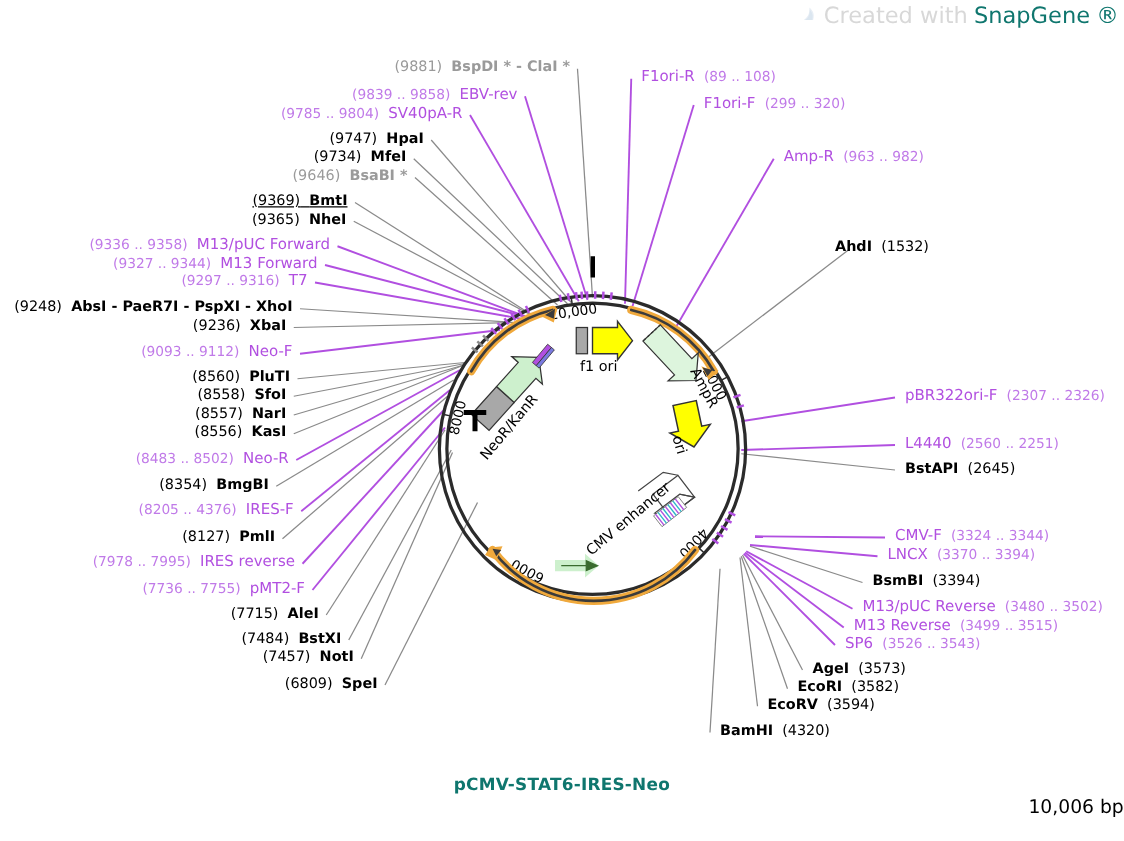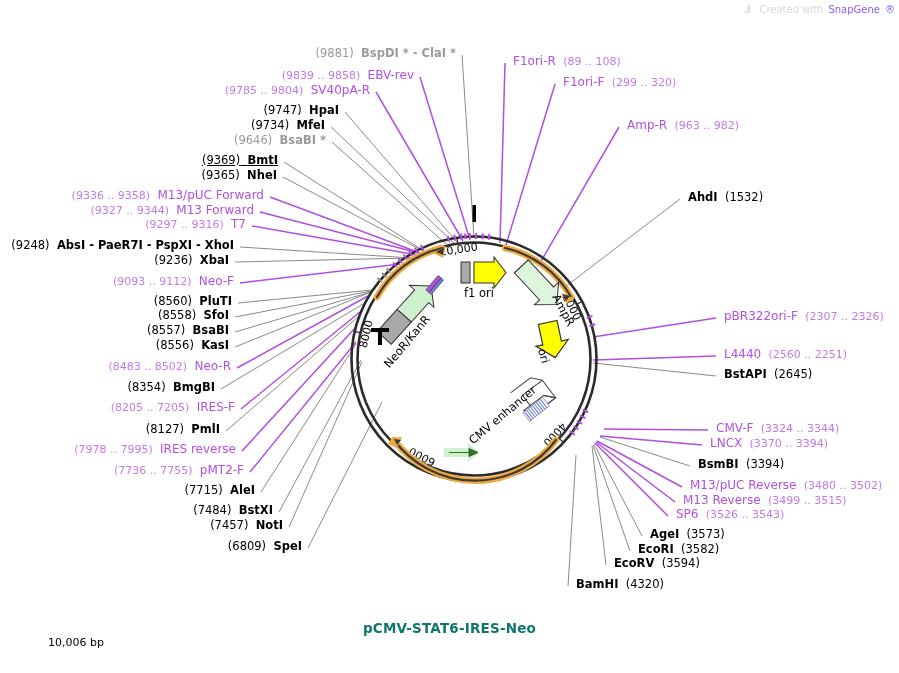--- a/index.html
+++ b/index.html
@@ -6,24 +6,24 @@
   body{
     width:899px;height:673px;background:#ffffff;
     font-family:"DejaVu Sans","Liberation Sans",sans-serif;
     overflow:hidden;position:relative;
   }
   #stage{position:absolute;left:0;top:0;width:899px;height:673px;}
 
   
   .watermark{
     position:absolute;right:4px;top:2px;
-    font-size:10px;color:#d8d8d8;white-space:nowrap;
+    font-size:18px;color:#d8d8d8;white-space:nowrap;
     display:flex;align-items:center;gap:5px;
   }
-  .watermark .sg{color:#8b5cf6;}
+  .watermark .sg{color:#0f766e;}
   .wm-logo{display:inline-block;}
 
   
   .lbl{
     position:absolute;white-space:nowrap;font-size:11.5px;line-height:13px;
   }
   .lbl .pos{color:#000;font-weight:normal;}
   .lbl .nm{font-weight:bold;color:#000;}
   .lbl.dim .nm,.lbl.dim .pos{color:#9a9a9a;}
   .lbl.prim{color:#b14fe0;}
@@ -31,22 +31,22 @@
   .lbl.prim .nm{color:#b14fe0;font-weight:normal;font-size:12px;}
   .lbl.right{text-align:left;}
   .lbl.left{text-align:right;}
 
   
   .title{
     position:absolute;left:0;right:0;text-align:center;
     font-weight:bold;font-size:13.5px;color:#0f766e;letter-spacing:.2px;
   }
   .subtitle{
-    position:absolute;left:0;right:0;text-align:left;
-    font-size:11px;color:#000;padding-left:48px;
+    position:absolute;left:0;right:0;text-align:right;
+    font-size:15px;color:#000;
   }
 
   
   svg#map{position:absolute;left:0;top:0;}
 
   .feat-txt{font-family:"DejaVu Sans","Liberation Sans",sans-serif;font-size:11.5px;fill:#000;}
   .tick-txt{font-family:"DejaVu Sans","Liberation Sans",sans-serif;font-size:11px;fill:#000;}
 </style>
 </head>
 <body>
@@ -267,36 +267,36 @@
       <div class="lbl  left" style="top: 154px; right: 621px; text-decoration: underline;"><span class="pos">(9369)</span>&nbsp;&nbsp;<span class="nm">BmtI</span></div>
       <div class="lbl  left" style="top: 169px; right: 622px;"><span class="pos">(9365)</span>&nbsp;&nbsp;<span class="nm">NheI</span></div>
       <div class="lbl prim left" style="top: 189px; right: 635px;"><span class="pos">(9336 .. 9358)</span>&nbsp;&nbsp;<span class="nm">M13/pUC Forward</span></div>
       <div class="lbl prim left" style="top: 204px; right: 645px;"><span class="pos">(9327 .. 9344)</span>&nbsp;&nbsp;<span class="nm">M13 Forward</span></div>
       <div class="lbl prim left" style="top: 218px; right: 653px;"><span class="pos">(9297 .. 9316)</span>&nbsp;&nbsp;<span class="nm">T7</span></div>
       <div class="lbl  left" style="top: 239px; right: 665px;"><span class="pos">(9248)</span>&nbsp;&nbsp;<span class="nm">AbsI - PaeR7I - PspXI - XhoI</span></div>
       <div class="lbl  left" style="top: 254px; right: 670px;"><span class="pos">(9236)</span>&nbsp;&nbsp;<span class="nm">XbaI</span></div>
       <div class="lbl prim left" style="top: 275px; right: 665px;"><span class="pos">(9093 .. 9112)</span>&nbsp;&nbsp;<span class="nm">Neo-F</span></div>
       <div class="lbl  left" style="top: 295px; right: 667px; text-align: center;"><span class="pos">(8560)</span>&nbsp;&nbsp;<span class="nm">PluTI</span></div>
       <div class="lbl  left" style="top: 309px; right: 670px;"><span class="pos">(8558)</span>&nbsp;&nbsp;<span class="nm">SfoI</span></div>
-      <div class="lbl  left" style="top: 324px; right: 670px;"><span class="pos">(8557)</span>&nbsp;&nbsp;<span class="nm">BsaBI</span></div>
+      <div class="lbl  left" style="top: 324px; right: 670px;"><span class="pos">(8557)</span>&nbsp;&nbsp;<span class="nm">NarI</span></div>
       <div class="lbl  left" style="top: 339px; right: 670px;"><span class="pos">(8556)</span>&nbsp;&nbsp;<span class="nm">KasI</span></div>
       <div class="lbl prim left" style="top: 360px; right: 668px;"><span class="pos">(8483 .. 8502)</span>&nbsp;&nbsp;<span class="nm">Neo-R</span></div>
       <div class="lbl  left" style="top: 381px; right: 684px;"><span class="pos">(8354)</span>&nbsp;&nbsp;<span class="nm">BmgBI</span></div>
-      <div class="lbl prim left" style="top: 401px; right: 664px;"><span class="pos">(8205 .. 7205)</span>&nbsp;&nbsp;<span class="nm">IRES-F</span></div>
+      <div class="lbl prim left" style="top: 401px; right: 664px;"><span class="pos">(8205 .. 4376)</span>&nbsp;&nbsp;<span class="nm">IRES-F</span></div>
       <div class="lbl  left" style="top: 423px; right: 679px;"><span class="pos">(8127)</span>&nbsp;&nbsp;<span class="nm">PmlI</span></div>
       <div class="lbl prim left" style="top: 443px; right: 663px;"><span class="pos">(7978 .. 7995)</span>&nbsp;&nbsp;<span class="nm">IRES reverse</span></div>
       <div class="lbl prim left" style="top: 464px; right: 655px;"><span class="pos">(7736 .. 7755)</span>&nbsp;&nbsp;<span class="nm">pMT2-F</span></div>
       <div class="lbl  left" style="top: 484px; right: 644px;"><span class="pos">(7715)</span>&nbsp;&nbsp;<span class="nm">AleI</span></div>
       <div class="lbl  left" style="top: 504px; right: 626px;"><span class="pos">(7484)</span>&nbsp;&nbsp;<span class="nm">BstXI</span></div>
       <div class="lbl  left" style="top: 519px; right: 616px;"><span class="pos">(7457)</span>&nbsp;&nbsp;<span class="nm">NotI</span></div>
       <div class="lbl  left" style="top: 540px; right: 597px;"><span class="pos">(6809)</span>&nbsp;&nbsp;<span class="nm">SpeI</span></div>
       <div class="lbl prim right" style="top: 55px; left: 513px;"><span class="nm">F1ori-R</span>&nbsp;&nbsp;<span class="pos">(89 .. 108)</span></div>
       <div class="lbl prim right" style="top: 76px; left: 563px;"><span class="nm">F1ori-F</span>&nbsp;&nbsp;<span class="pos">(299 .. 320)</span></div>
       <div class="lbl prim right" style="top: 119px; left: 627px;"><span class="nm">Amp-R</span>&nbsp;&nbsp;<span class="pos">(963 .. 982)</span></div>
-      <div class="lbl  right" style="top: 191px; left: 688px;"><span class="nm">AhdI</span>&nbsp;&nbsp;<span class="pos">(1532)</span></div>
+      <div class="lbl  right" style="top: 191px; left: 668px;"><span class="nm">AhdI</span>&nbsp;&nbsp;<span class="pos">(1532)</span></div>
       <div class="lbl prim right" style="top: 310px; left: 724px;"><span class="nm">pBR322ori-F</span>&nbsp;&nbsp;<span class="pos">(2307 .. 2326)</span></div>
       <div class="lbl prim right" style="top: 348px; left: 724px;"><span class="nm">L4440</span>&nbsp;&nbsp;<span class="pos">(2560 .. 2251)</span></div>
       <div class="lbl  right" style="top: 368px; left: 724px;"><span class="nm">BstAPI</span>&nbsp;&nbsp;<span class="pos">(2645)</span></div>
       <div class="lbl prim right" style="top: 422px; left: 716px;"><span class="nm">CMV-F</span>&nbsp;&nbsp;<span class="pos">(3324 .. 3344)</span></div>
       <div class="lbl prim right" style="top: 437px; left: 710px;"><span class="nm">LNCX</span>&nbsp;&nbsp;<span class="pos">(3370 .. 3394)</span></div>
       <div class="lbl  right" style="top: 458px; left: 698px;"><span class="nm">BsmBI</span>&nbsp;&nbsp;<span class="pos">(3394)</span></div>
       <div class="lbl prim right" style="top: 479px; left: 690px;"><span class="nm">M13/pUC Reverse</span>&nbsp;&nbsp;<span class="pos">(3480 .. 3502)</span></div>
       <div class="lbl prim right" style="top: 494px; left: 683px;"><span class="nm">M13 Reverse</span>&nbsp;&nbsp;<span class="pos">(3499 .. 3515)</span></div>
       <div class="lbl prim right" style="top: 508px; left: 676px;"><span class="nm">SP6</span>&nbsp;&nbsp;<span class="pos">(3526 .. 3543)</span></div>
       <div class="lbl  right" style="top: 528px; left: 650px;"><span class="nm">AgeI</span>&nbsp;&nbsp;<span class="pos">(3573)</span></div>

